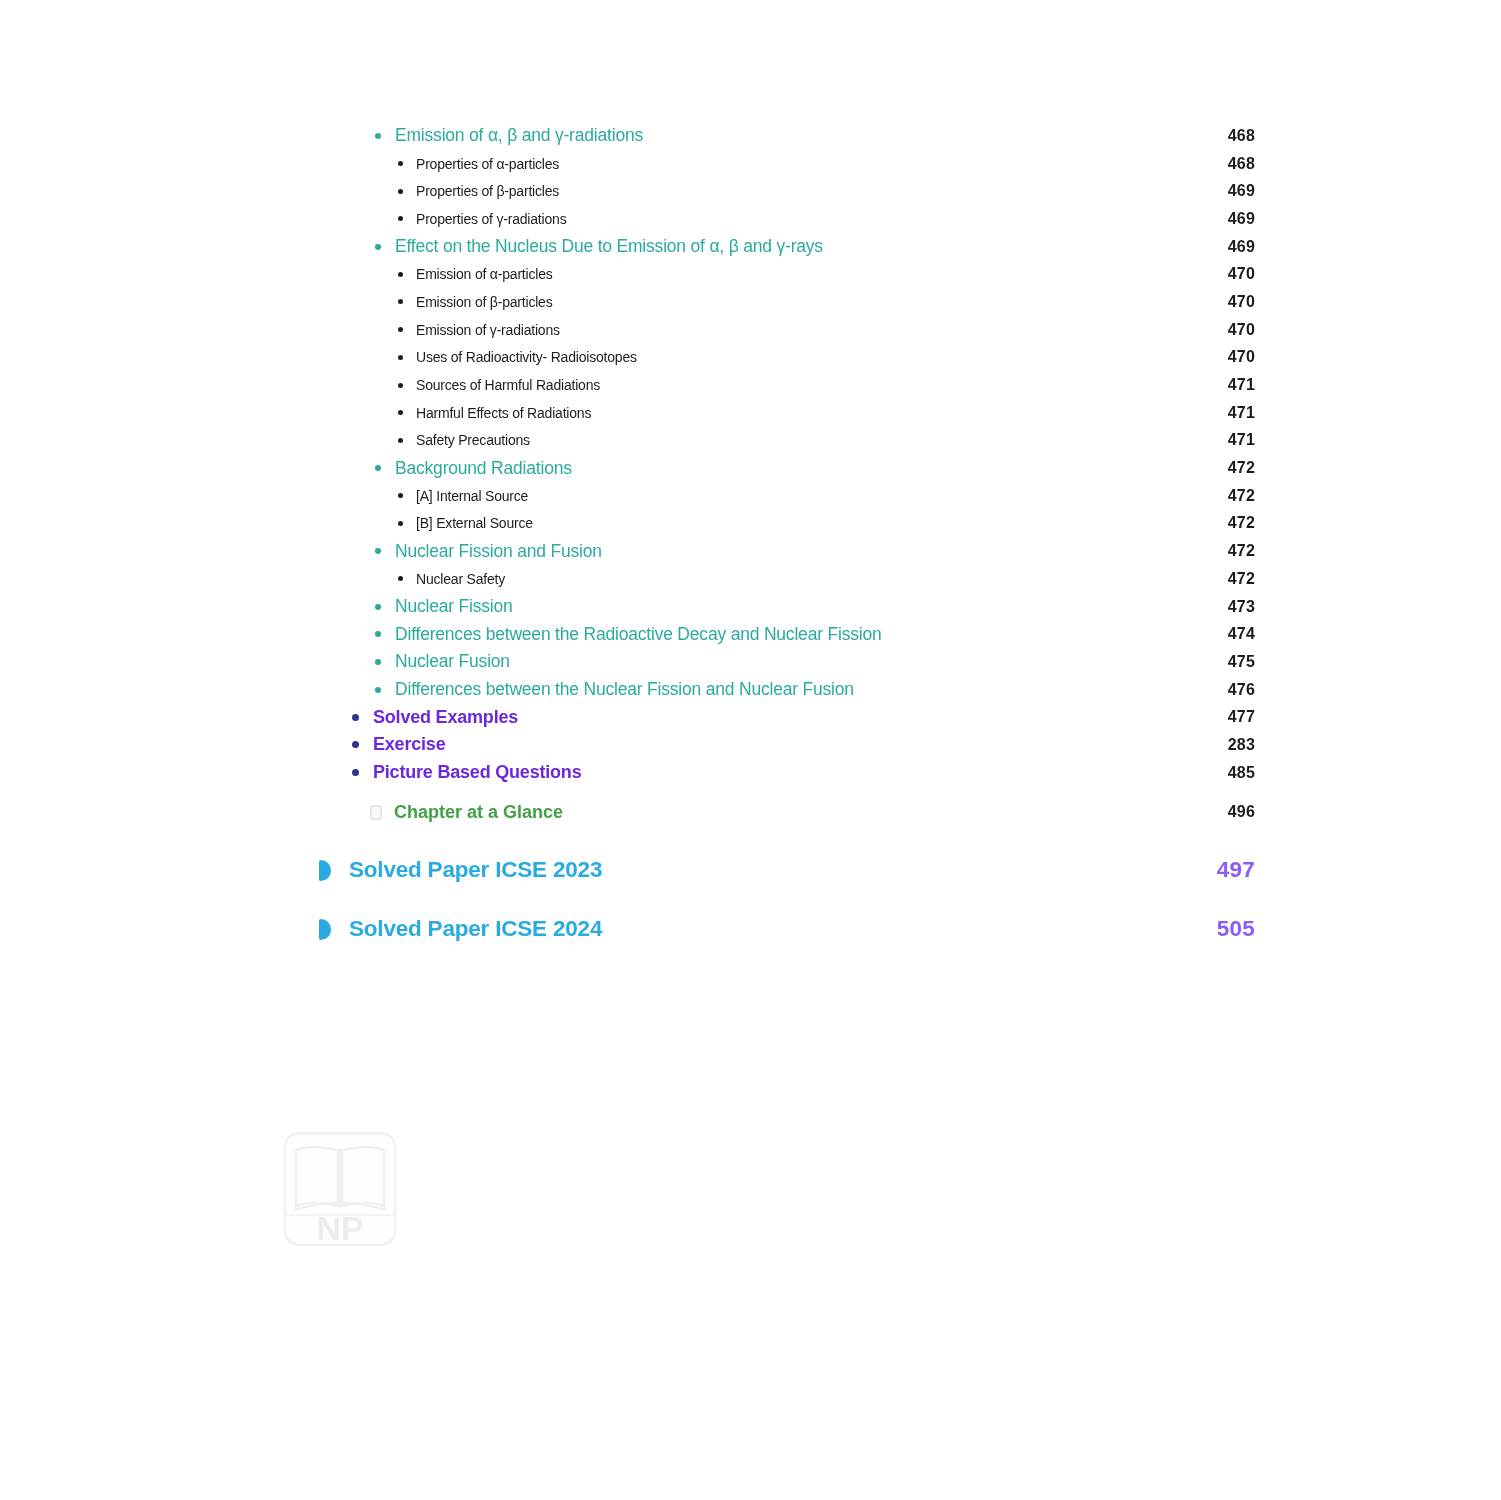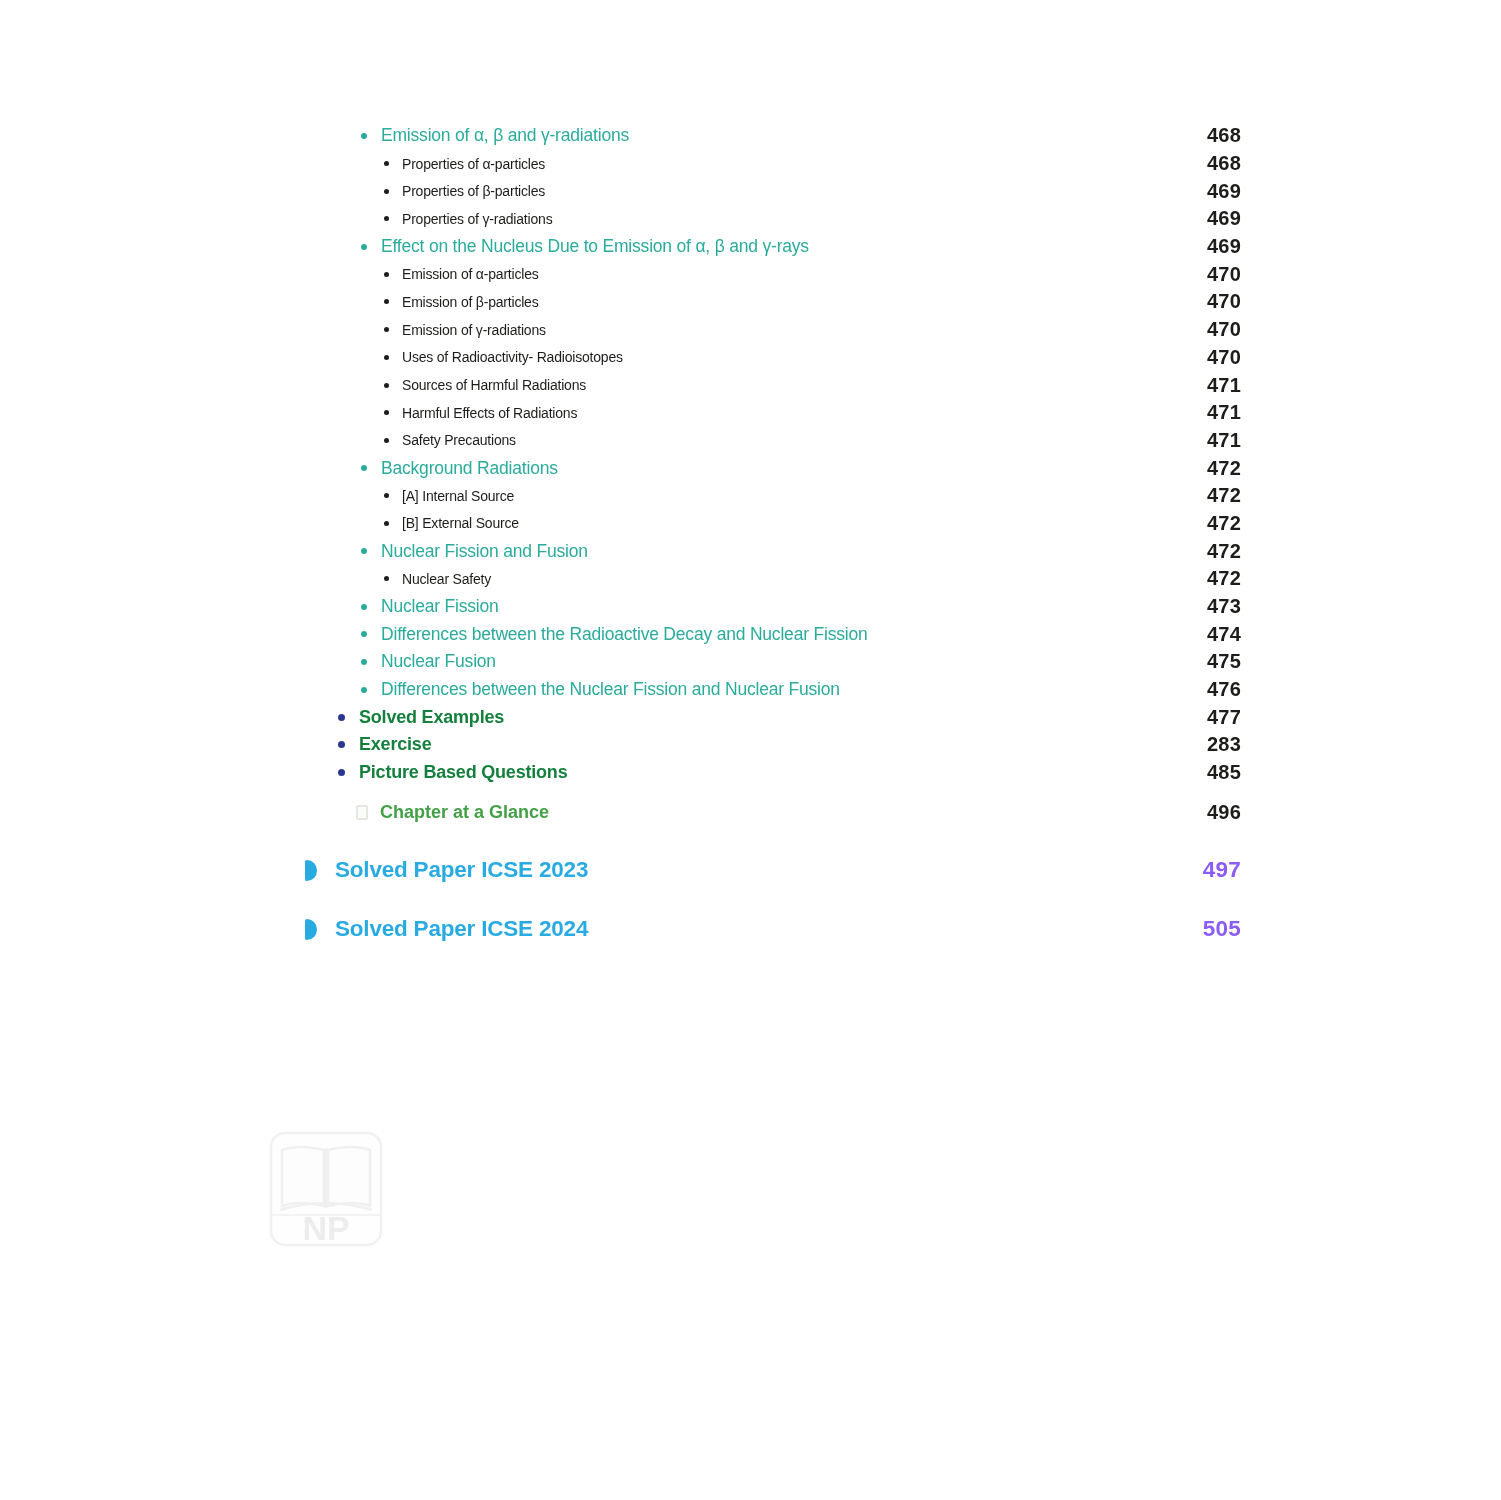--- a/index.html
+++ b/index.html
@@ -3,49 +3,50 @@
 <meta charset="utf-8">
 <style>
   html, body { margin: 0; padding: 0; background: #ffffff; }
   .page {
     position: relative;
     width: 1455px;
     height: 1500px;
     background: #ffffff;
     overflow: hidden;
     font-family: "Liberation Sans", sans-serif;
+    margin-left: 14px;
   }
   .toc {
     position: absolute;
     left: 337px;
     top: 122px;
     width: 904px;
   }
   .toc-row {
     display: flex;
     align-items: center;
     height: 27.7px;
   }
   .bullet {
     flex: none;
     border-radius: 50%;
   }
   
   .lvl0 .bullet { width: 7px; height: 7px; background: #2b3690; margin: 0 14px 0 1px; }
-  .lvl0 .label  { color: #15803d; font-weight: bold; font-size: 18px; letter-spacing: -0.2px; }
+  .lvl0 .label  { color: #6d28d9; font-weight: bold; font-size: 18px; letter-spacing: -0.2px; }
   
   .lvl1 .bullet { width: 6px; height: 6px; background: #2bab9b; margin: 0 14px 0 24px; }
   .lvl1 .label  { color: #2bab9b; font-size: 17.5px; letter-spacing: -0.2px; }
   
   .lvl2 .bullet { width: 5px; height: 5px; background: #1d1d1b; margin: 0 13px 0 47px; }
   .lvl2 .label  { color: #1d1d1b; font-size: 14px; letter-spacing: -0.2px; }
   .pagenum {
     margin-left: auto;
     font-weight: bold;
-    font-size: 20px;
+    font-size: 16px;
     color: #1d1d1b;
     letter-spacing: 0.2px;
   }
   
   .glance { margin-top: 12px; padding-left: 19px; }
   .glance .page-icon {
     flex: none;
     width: 12px; height: 15px;
     border: 2px solid #e3e8e1;
     border-radius: 2px;

